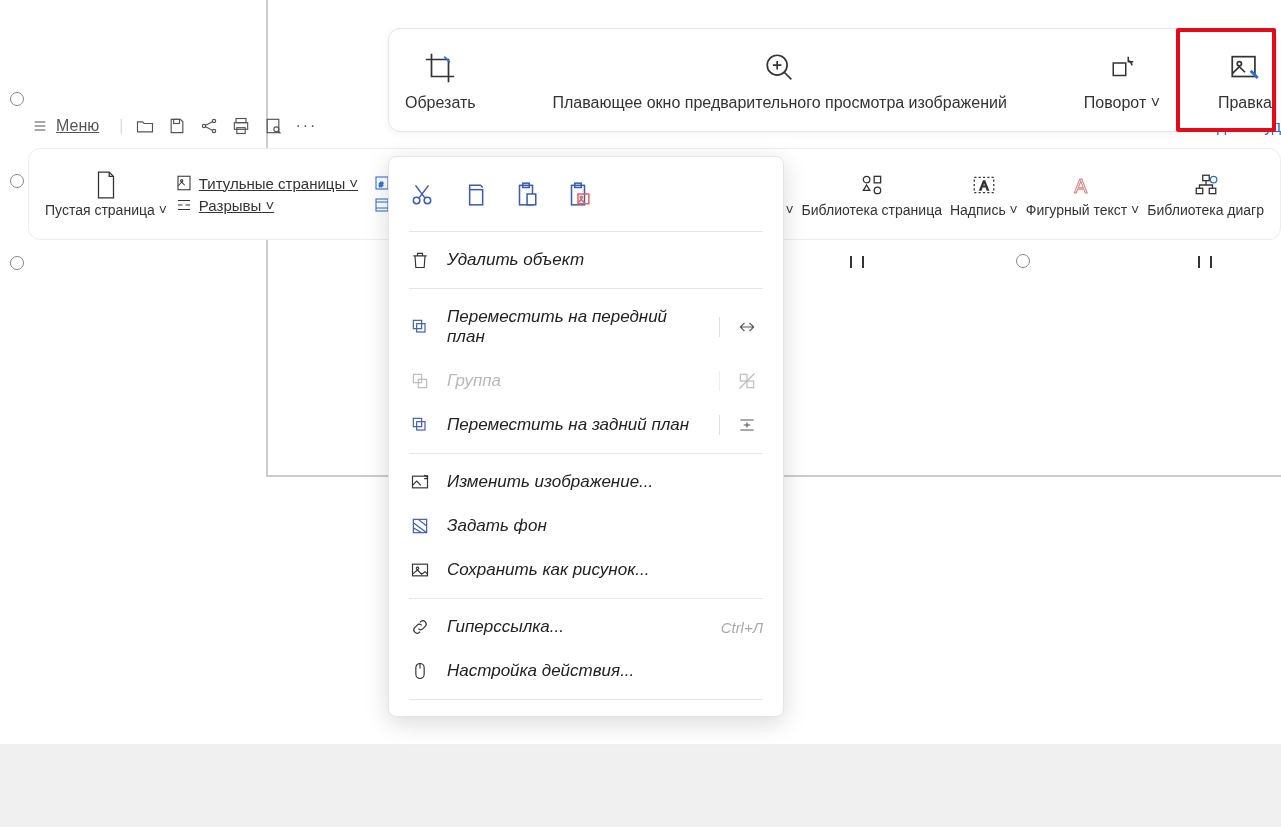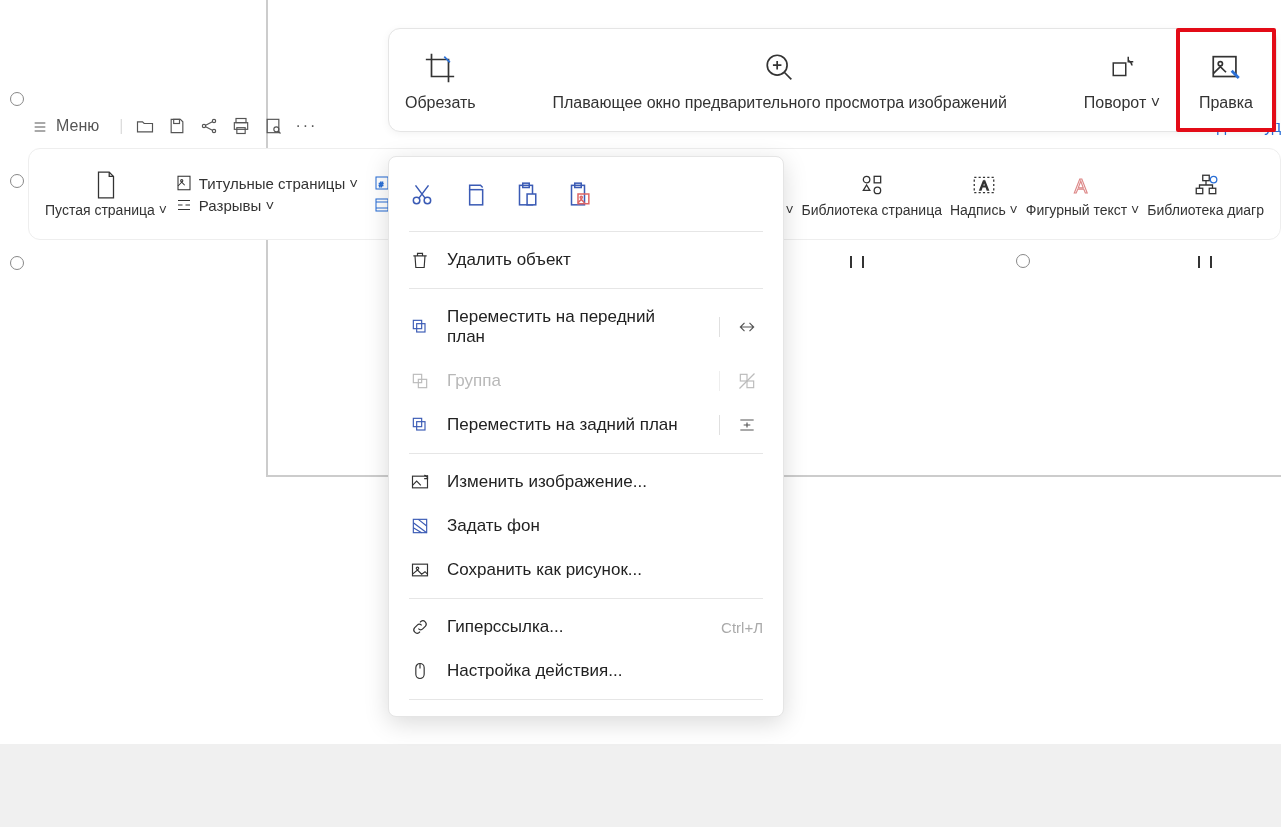--- a/index.html
+++ b/index.html
@@ -32,21 +32,21 @@
   font-size: 16px;
 }
 .top-toolbar .tool-item .icon-slot { height: 40px; display: flex; align-items: center; justify-content: center; margin-bottom: 6px; }
 .top-toolbar .highlight-box {
   border: 4px solid #e30b17;
   border-radius: 2px;
   height: 104px;
   width: 100px;
   display: flex;
   align-items: center;
-  justify-content: center;
+  justify-content: flex-end;
   margin-left: auto;
 }
 .behind-text {
   position: absolute;
   top: 118px;
   right: 0;
   color: #2a6fd6;
   font-size: 16px;
   z-index: 1;
 }
@@ -58,21 +58,21 @@
   left: 24px;
   height: 36px;
   display: flex;
   align-items: center;
   gap: 12px;
   color: #555;
   font-size: 16px;
   z-index: 5;
 }
 .app-menubar .menu-btn {
-  display: flex; align-items: flex-end; gap: 8px; padding: 4px 8px; cursor: pointer;
+  display: flex; align-items: center; gap: 8px; padding: 4px 8px; cursor: pointer; text-decoration: underline;
 }
 .app-menubar .qa-icon { color: #5a5a5a; cursor: pointer; }
 
 
 .ribbon {
   position: absolute;
   top: 148px;
   left: 28px;
   right: 0;
   height: 92px;
@@ -86,21 +86,21 @@
 }
 .ribbon .ribbon-group {
   display: flex; align-items: center; gap: 8px; padding: 0 8px;
 }
 .ribbon .ribbon-col {
   display: flex; flex-direction: column; align-items: center; justify-content: center; gap: 2px;
   font-size: 14px; color: #333; cursor: pointer; min-width: 60px;
 }
 .ribbon .ribbon-col .icon-slot { height: 30px; display: flex; align-items: center; }
 .ribbon .ribbon-stack {
-  display: flex; flex-direction: column; gap: 4px; font-size: 15px; color: #333;
+  display: flex; flex-direction: column; gap: 4px; font-size: 15px; color: #333; text-decoration: underline;
 }
 .ribbon .ribbon-stack .stack-item { display: flex; align-items: center; gap: 6px; cursor: pointer; }
 
 
 .page-shadow {
   position: absolute; top: 0; left: 266px; width: 2px; height: 475px; background: #ccc;
 }
 .page-bottom {
   position: absolute; top: 475px; left: 266px; right: 0; height: 2px; background: #ccc;
 }
@@ -118,21 +118,21 @@
   background: #fff;
   border: 1px solid #e5e5e5;
   border-radius: 8px;
   box-shadow: 0 6px 24px rgba(0,0,0,0.15);
   padding: 18px 0 10px;
   z-index: 20;
   font-size: 17px;
   color: #222;
 }
 .context-menu .cm-row {
-  display: flex; align-items: center; gap: 16px; padding: 12px 20px; cursor: pointer;
+  display: flex; align-items: center; gap: 16px; padding: 12px 20px; cursor: pointer; font-style: italic;
 }
 .context-menu .cm-row.disabled { color: #b8b8b8; cursor: default; }
 .context-menu .cm-row .cm-icon { width: 22px; display: flex; align-items: center; justify-content: center; }
 .context-menu .cm-row .cm-label { flex: 1; }
 .context-menu .cm-row .cm-secondary {
   width: 44px; display: flex; align-items: center; justify-content: center;
   border-left: 1px solid #e0e0e0; margin-left: 8px; padding-left: 10px; color: #555;
 }
 .context-menu .cm-row .cm-shortcut { color: #aaa; font-size: 15px; margin-left: 24px; }
 .context-menu .cm-icon-row {

